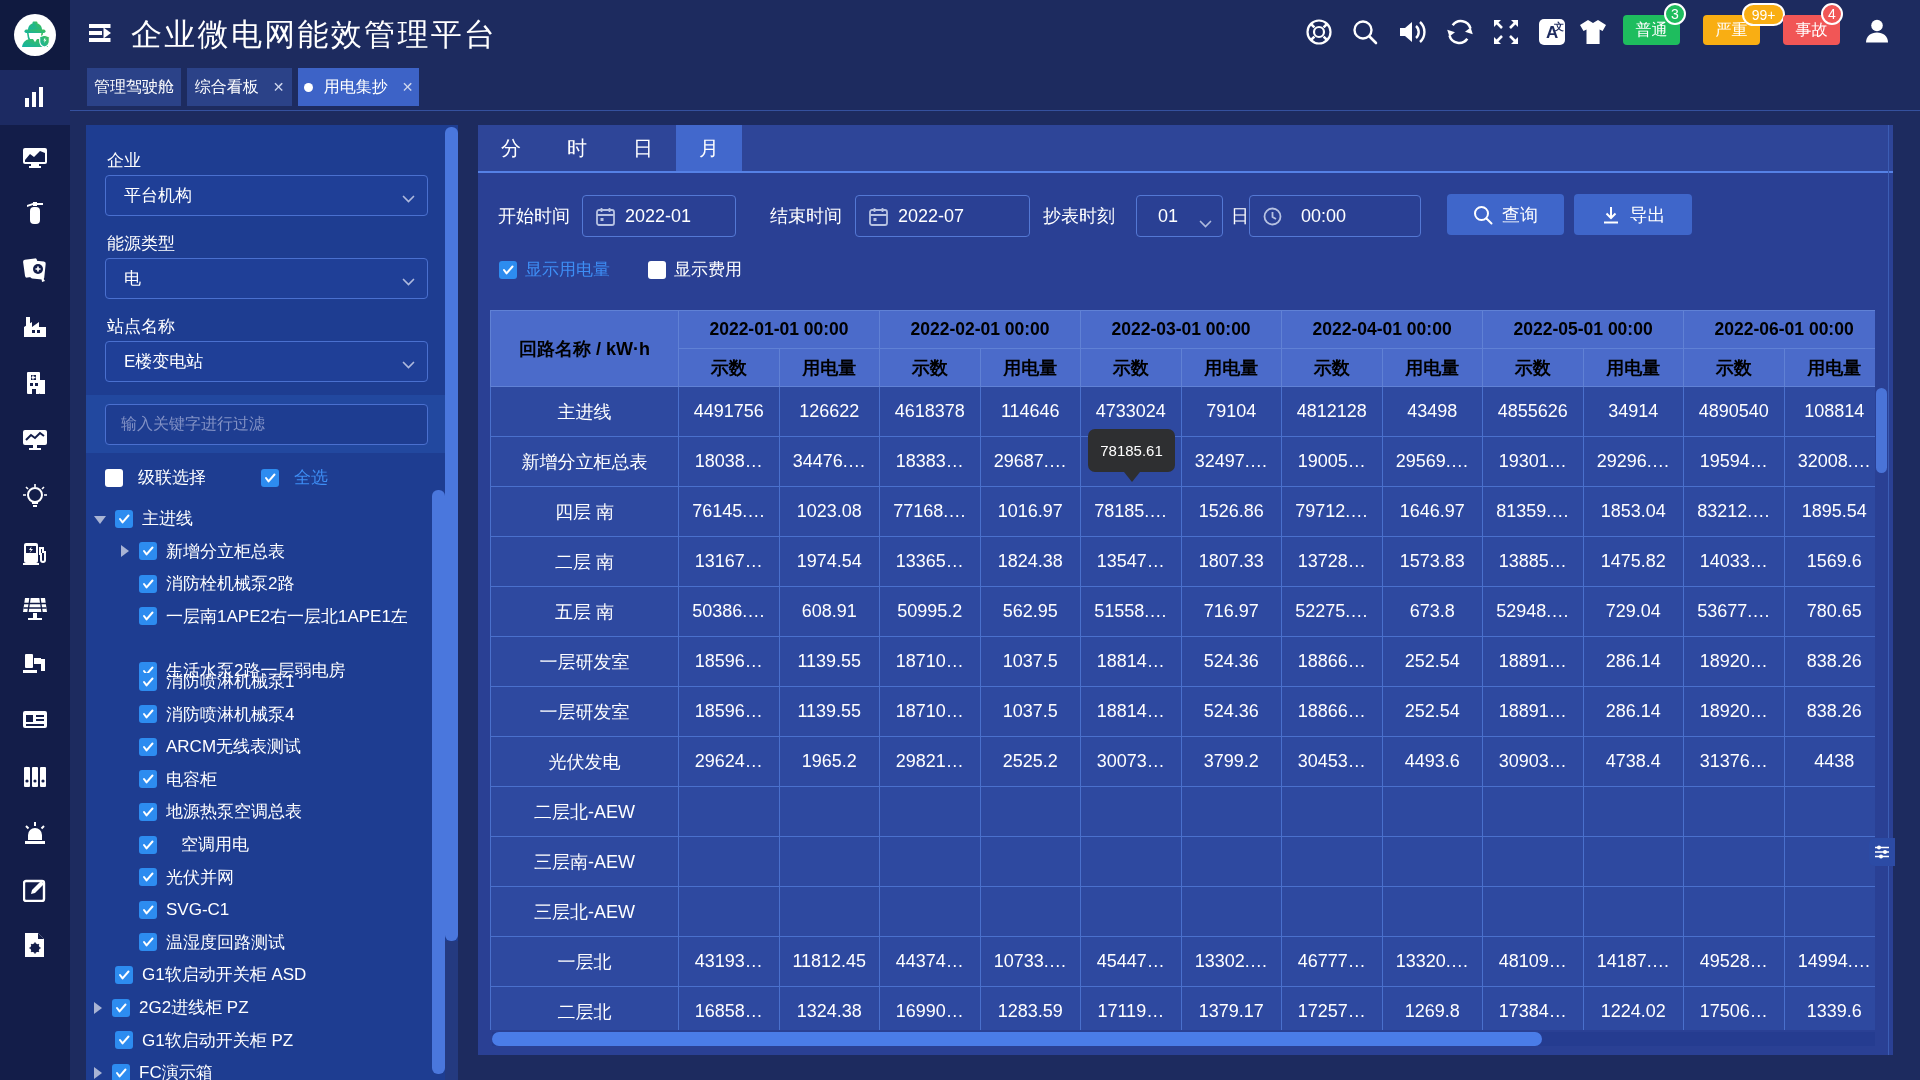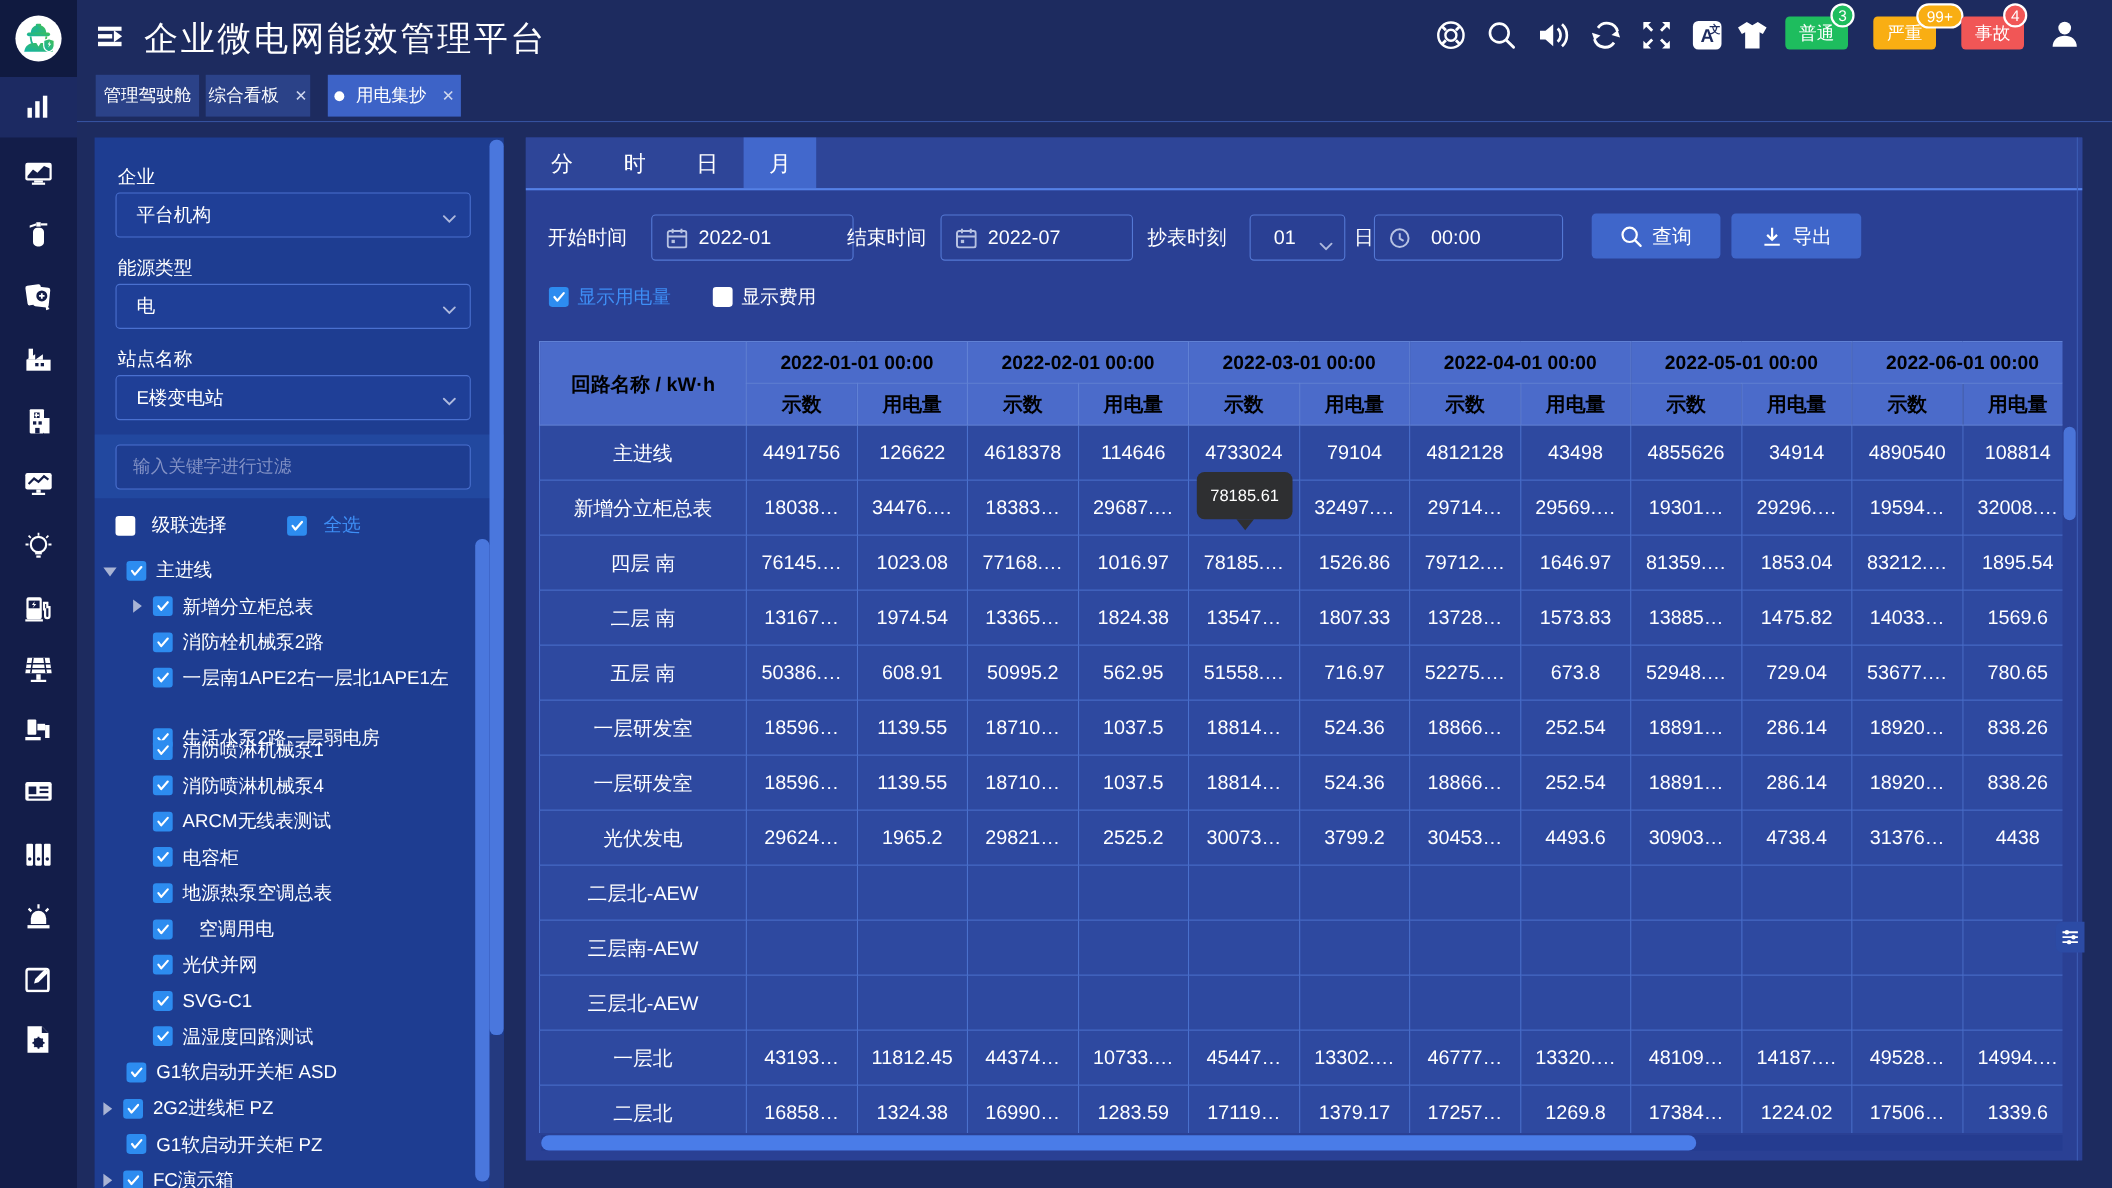--- a/index.html
+++ b/index.html
@@ -270,21 +270,21 @@
       <path d="M11 3 16 6 21 3 29 8l-3.4 6-3-1.6V27H9.5V12.4l-3 1.6L3 8Z" fill="#ffffff"></path>
     </svg></div>
 <div class="abs tbtn" style="left:1623px;background:#1ebd5e">普通<div class="bub" style="left:41px;width:22px;height:22px;background:#1ebd5e;border-radius:50%">3</div></div>
 <div class="abs tbtn" style="left:1703px;background:#f9ae13">严重<div class="bub" style="left:39px;width:43px;height:23px;background:#f9ae13;border-radius:12px">99+</div></div>
 <div class="abs tbtn" style="left:1783px;background:#f15656">事故<div class="bub" style="left:38px;width:22px;height:22px;background:#f15656;border-radius:50%">4</div></div>
 <div class="abs" style="left:1862px;top:16px"><svg width="30" height="30" viewBox="0 0 30 30">
       <circle cx="15" cy="9.5" r="5.8" fill="#ffffff"></circle>
       <path d="M4 26.5c0-6.5 5-10 11-10s11 3.5 11 10z" fill="#ffffff"></path>
     </svg></div>
 <div class="abs ttab" style="left:87px;width:94px">管理驾驶舱</div>
-<div class="abs ttab" style="left:187px;width:95px">综合看板<span class="x">✕</span></div>
+<div class="abs ttab" style="left:187px;width:105px">综合看板<span class="x">✕</span></div>
 <div class="abs ttab on" style="left:298px;width:121px"><span style="width:9px;height:9px;border-radius:50%;background:#fff;margin-right:11px"></span>用电集抄<span class="x">✕</span></div>
 <div class="abs" id="tabline"></div>
 <div class="abs" id="lpanel">
     <div class="lp-label" style="top:24px">企业</div>
     <div class="lp-select" style="top:50px">平台机构<span class="chev"><svg width="13" height="8" viewBox="0 0 13 8">
           <path d="M1.5 1.5l5 5 5-5" stroke="#aeb9dd" stroke-width="1.7" fill="none" stroke-linecap="round"></path>
         </svg></span></div>
     <div class="lp-label" style="top:107px">能源类型</div>
     <div class="lp-select" style="top:133px">电<span class="chev"><svg width="13" height="8" viewBox="0 0 13 8">
           <path d="M1.5 1.5l5 5 5-5" stroke="#aeb9dd" stroke-width="1.7" fill="none" stroke-linecap="round"></path>
@@ -468,21 +468,21 @@
     <div id="lscroll2"></div>
   </div>
 <div class="abs" id="mpanel">
     <div style="position:absolute;left:0;top:0;width:1415px;height:46px;background:#2e4598"></div>
     <div class="mtab" style="left:0px">分</div>
     <div class="mtab" style="left:66px">时</div>
     <div class="mtab" style="left:132px">日</div>
     <div class="mtab on" style="left:198px">月</div>
     <div id="mline"></div>
     <div class="flabel" style="left:20px">开始时间</div>
-    <div class="finp" style="left:114px;width:184px">
+    <div class="finp" style="left:104px;width:154px">
       <svg width="19" height="19" viewBox="0 0 19 19">
         <rect x="1" y="3" width="17" height="15" rx="2" fill="none" stroke="#b7c2e2" stroke-width="1.8"></rect>
         <path d="M5.5 1v4M13.5 1v4M1 8h17" stroke="#b7c2e2" stroke-width="1.8"></path>
         <rect x="4.5" y="11" width="3" height="3" fill="#b7c2e2"></rect>
       </svg>
       <span style="margin-left:10px">2022-01</span>
     </div>
     <div class="flabel" style="left:292px">结束时间</div>
     <div class="finp" style="left:377px;width:175px">
       <svg width="19" height="19" viewBox="0 0 19 19">
@@ -584,21 +584,21 @@
             <td>108814</td>
           </tr>
           <tr>
             <td class="name">新增分立柜总表</td>
             <td>18038…</td>
             <td>34476.…</td>
             <td>18383…</td>
             <td>29687.…</td>
             <td>18765…</td>
             <td>32497.…</td>
-            <td>29714…</td>
+            <td>19005…</td>
             <td>29569.…</td>
             <td>19301…</td>
             <td>29296.…</td>
             <td>19594…</td>
             <td>32008.…</td>
           </tr>
           <tr>
             <td class="name">四层 南</td>
             <td>76145.…</td>
             <td>1023.08</td>

